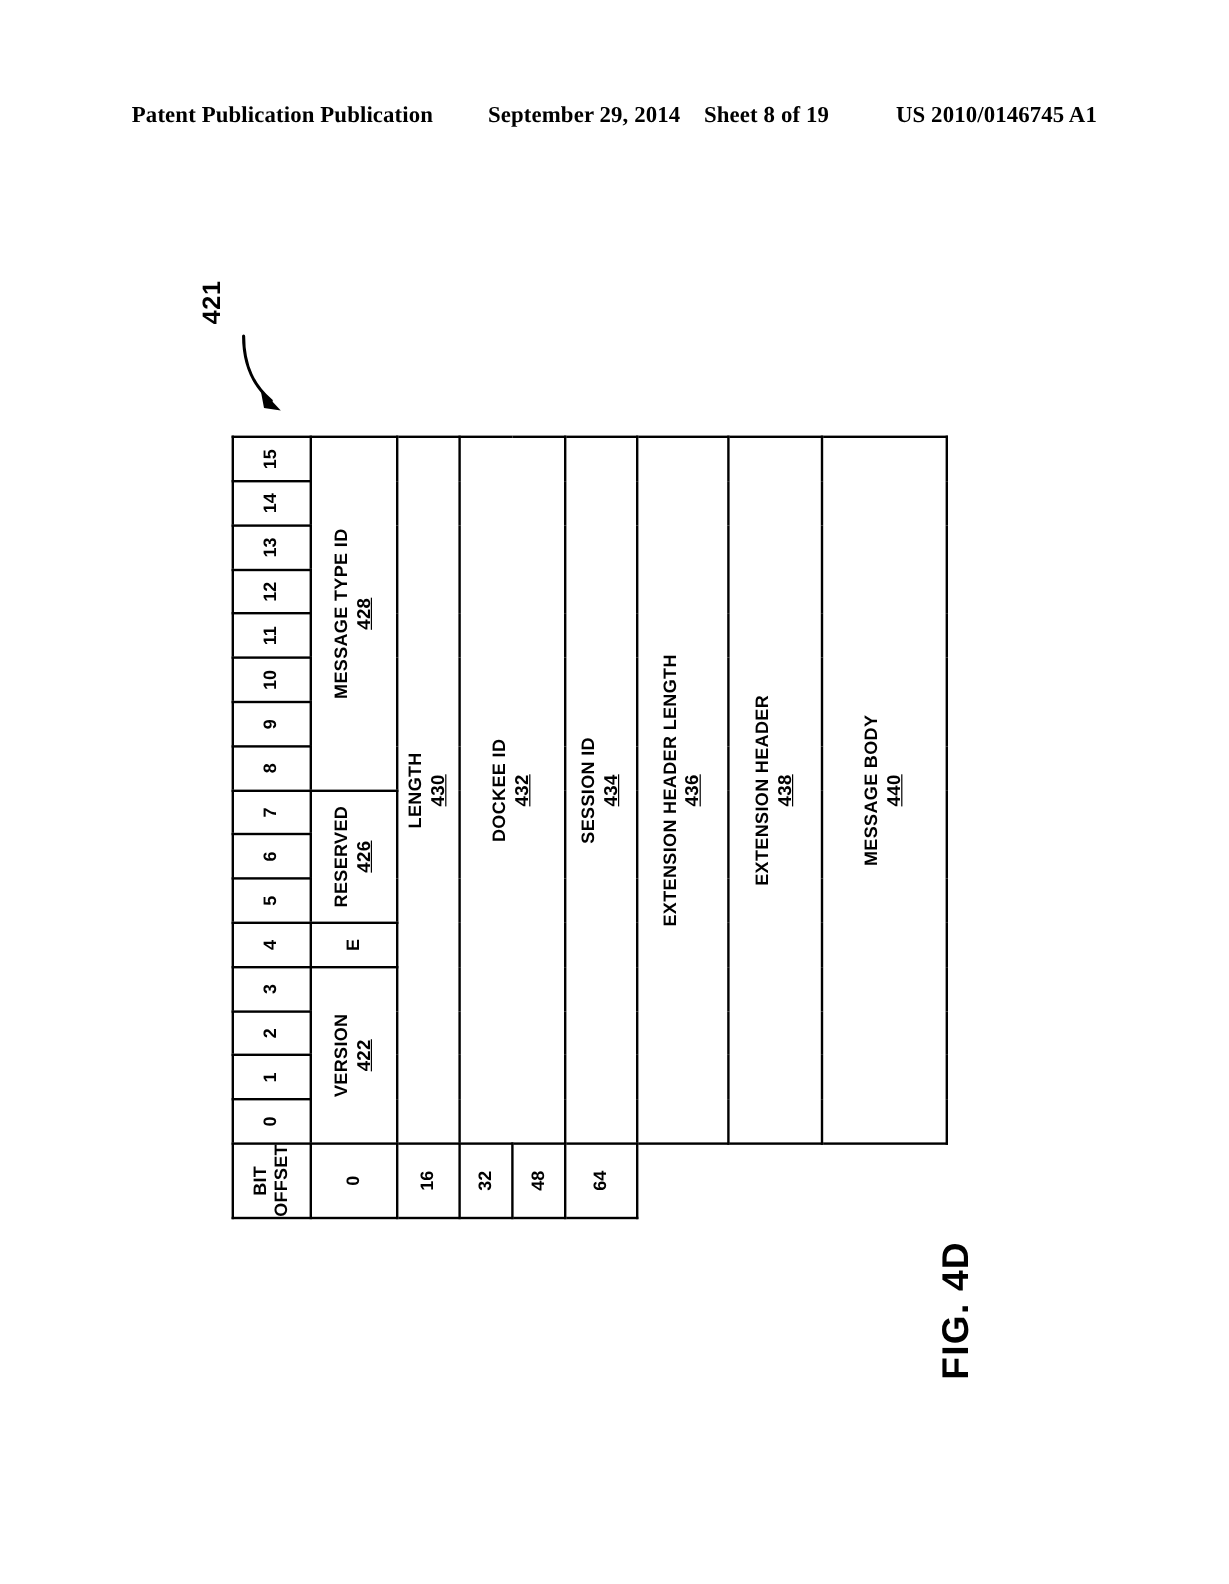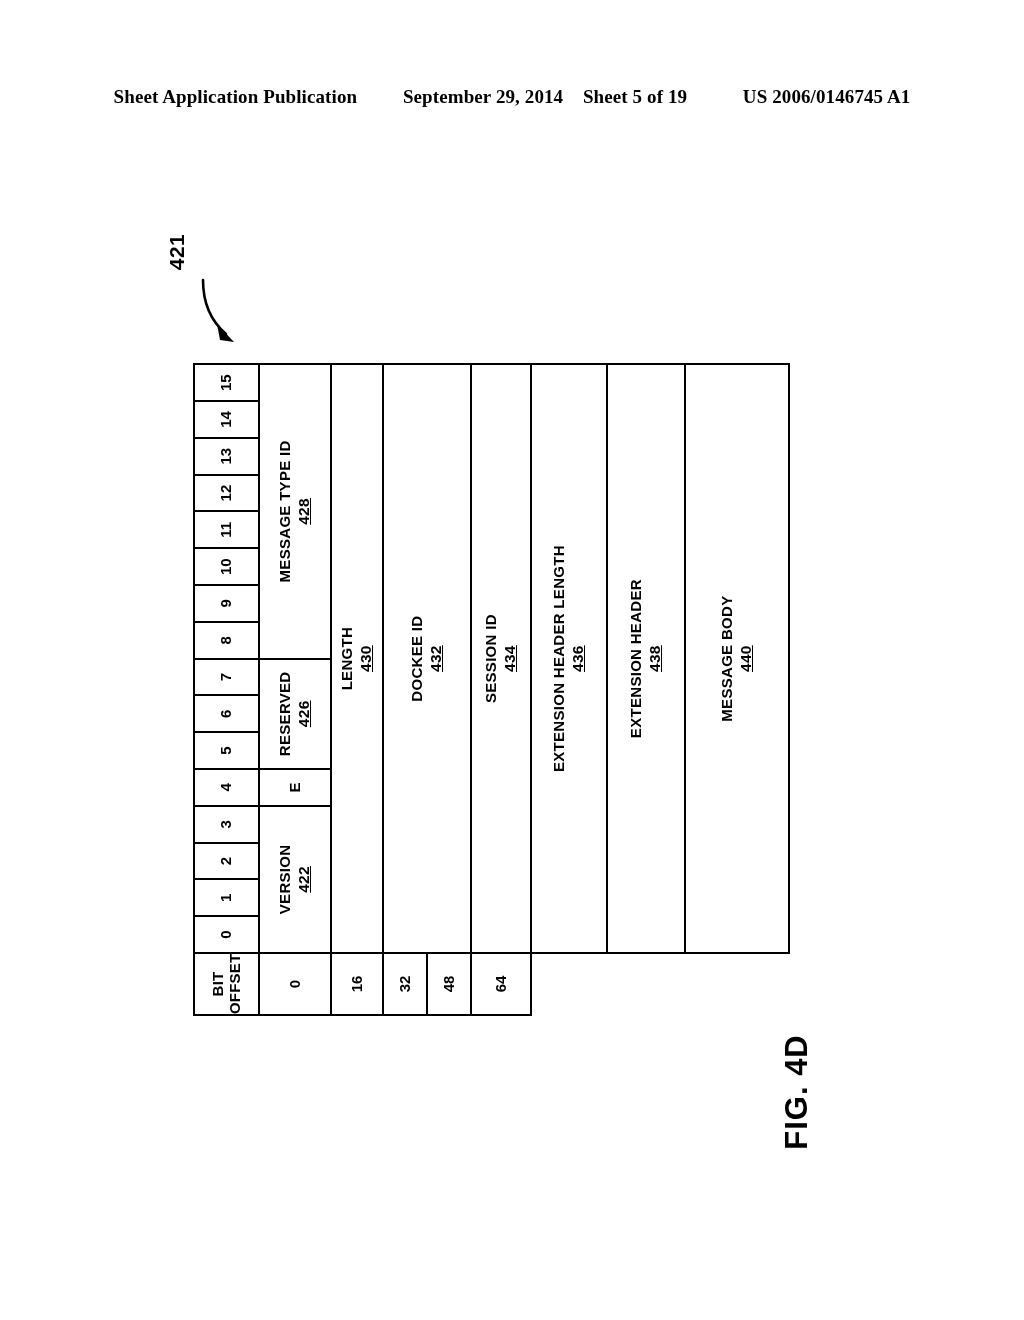--- a/index.html
+++ b/index.html
@@ -127,27 +127,27 @@
   }
   #fig-caption span {
     transform: rotate(-90deg);
     white-space: nowrap;
   }
 </style>
 </head>
 <body>
 
 <div class="page-header">
-  <span class="seg">Sheet Application Publication</span>
+  <span class="seg">Patent Publication Publication</span>
   <span class="gap-big"></span>
   <span class="seg">September 29, 2014</span>
   <span class="gap-mid"></span>
-  <span class="seg">Sheet 5 of 19</span>
+  <span class="seg">Sheet 8 of 19</span>
   <span class="gap-huge"></span>
-  <span class="seg">US 2006/0146745 A1</span>
+  <span class="seg">US 2010/0146745 A1</span>
 </div>
 
 <div id="callout-421">
   <div class="lead-label">421</div>
   <svg width="120" height="135" viewBox="0 0 120 135">
     <path d="M 35 62 C 35 88, 44 104, 58 116" stroke="#000" stroke-width="2.6" fill="none" stroke-linecap="round"></path>
     <path d="M 49 106 L 66 124 L 52 122 Z" fill="#000"></path>
   </svg>
 </div>
 

